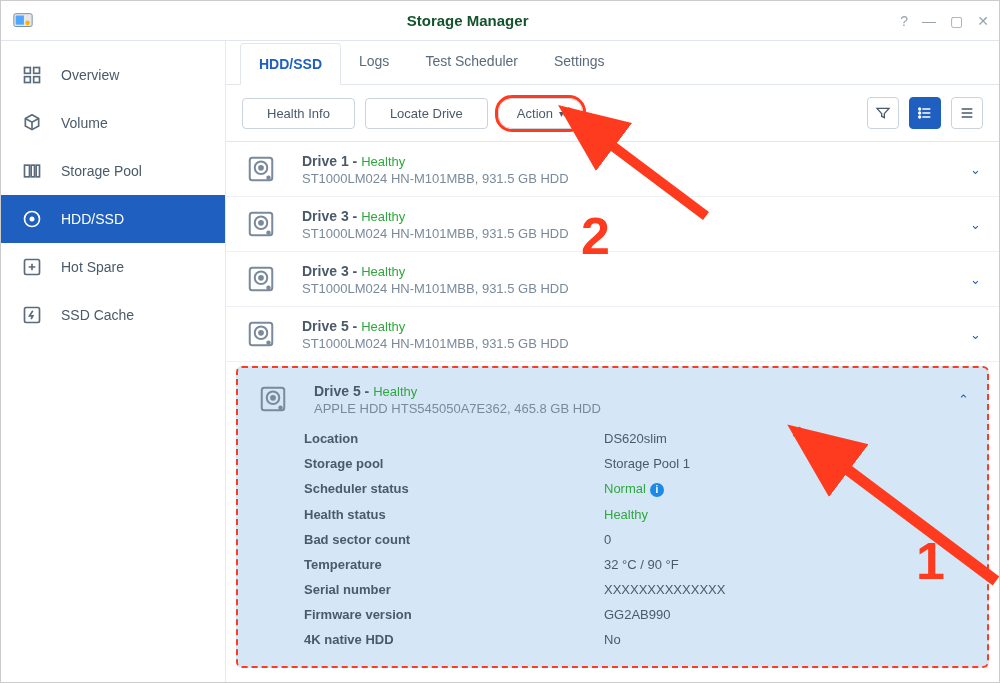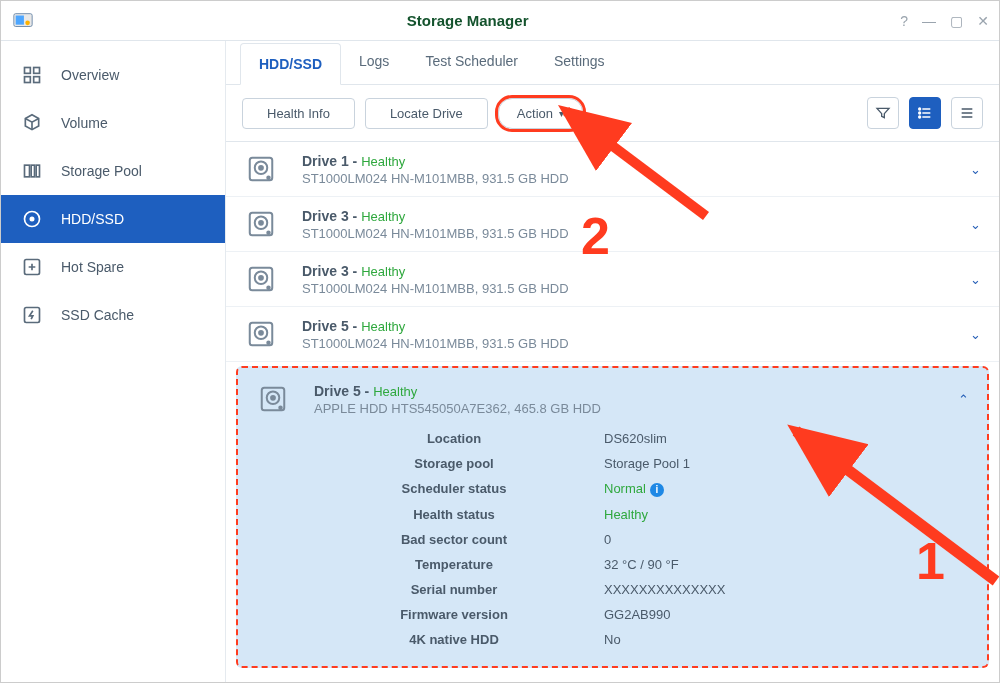--- a/index.html
+++ b/index.html
@@ -152,21 +152,20 @@
   .drive-expanded {
     background: #d5e7f7;
     border: 2px dashed #ff3b1f;
     border-radius: 6px;
     margin: 4px 10px;
     padding: 8px 8px 14px 8px;
   }
   .drive-expanded .drive-row { border-bottom: none; padding: 6px 10px 10px 10px;}
   .details {
     padding: 0 10px 0 58px;
-    text-align: center;
   }
   .detail-row {
     display: flex;
     padding: 5px 0;
     font-size: 13px;
   }
   .detail-row .k { width: 300px; color: #4a5a6a; font-weight: 700; }
   .detail-row .v { color: #4a5a6a; }
   .v.green { color: #2fa83e; }
   .info-i {

